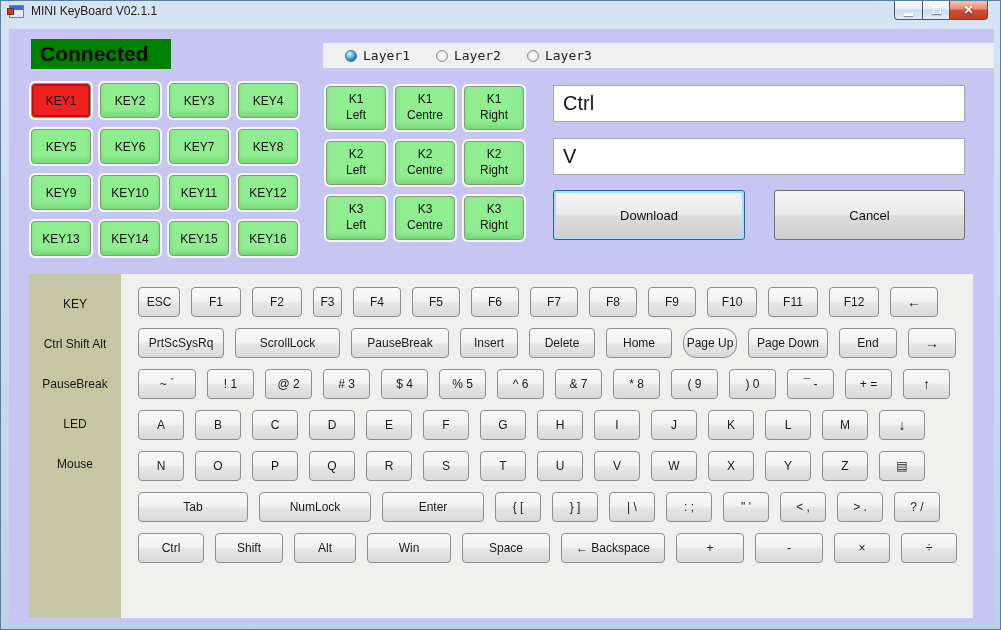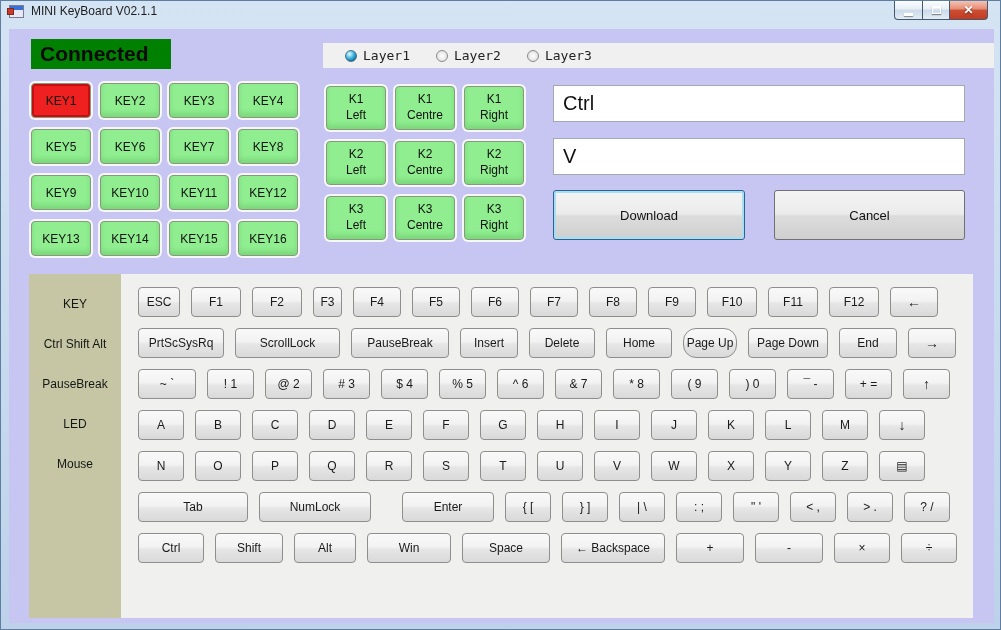--- a/index.html
+++ b/index.html
@@ -244,21 +244,21 @@
           <div class="kkey" style="width: 46px;">V</div>
           <div class="kkey" style="width: 46px;">W</div>
           <div class="kkey" style="width: 46px;">X</div>
           <div class="kkey" style="width: 46px;">Y</div>
           <div class="kkey" style="width: 46px;">Z</div>
           <div class="kkey" style="width: 46px;">▤</div>
         </div>
         <div class="krow">
           <div class="kkey" style="width: 110px;">Tab</div>
           <div class="kkey" style="width: 112px;">NumLock</div>
-          <div class="kkey" style="width: 92px; margin-left: 20px;">Enter</div>
+          <div class="kkey" style="width: 102px;">Enter</div>
           <div class="kkey" style="width: 46px;">{ [</div>
           <div class="kkey" style="width: 46px;">} ]</div>
           <div class="kkey" style="width: 46px;">| \</div>
           <div class="kkey" style="width: 46px;">: ;</div>
           <div class="kkey" style="width: 46px;">" '</div>
           <div class="kkey" style="width: 46px;">&lt; ,</div>
           <div class="kkey" style="width: 46px;">&gt; .</div>
           <div class="kkey" style="width: 46px;">? /</div>
         </div>
         <div class="krow">

